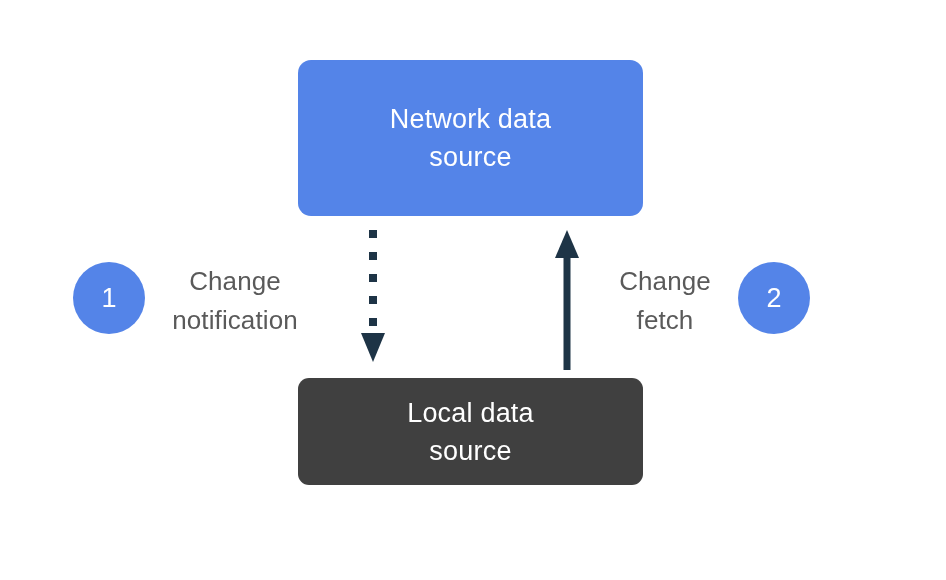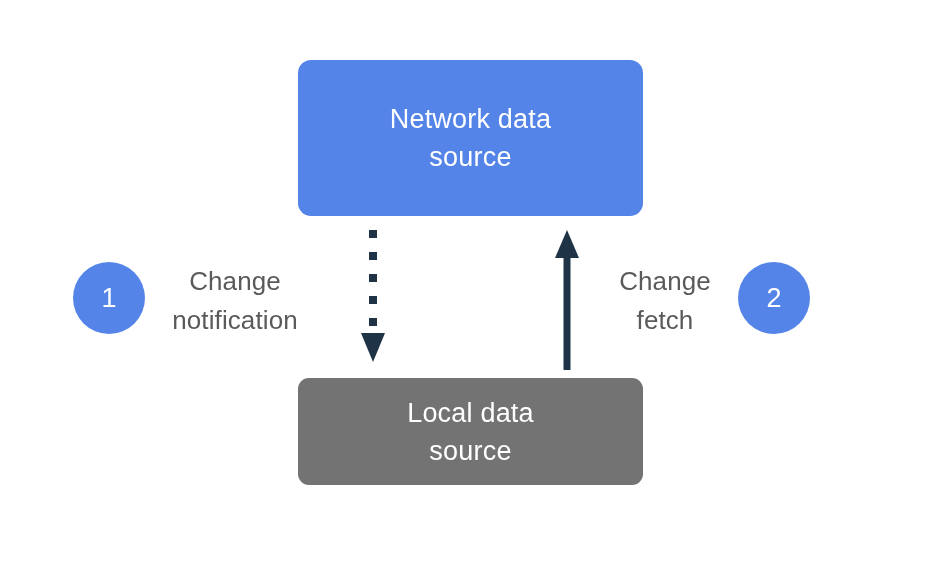--- a/index.html
+++ b/index.html
@@ -40,21 +40,21 @@
     width: 345px;
     height: 156px;
     background: #5484e8;
     border-radius: 13px;
   }
   #local-box {
     left: 298px;
     top: 378px;
     width: 345px;
     height: 107px;
-    background: #737373;
+    background: #404040;
     border-radius: 11px;
   }
   .node-label {
     display: block;
     white-space: pre-line;
   }
 
   
   .arrow-svg {
     position: absolute;

